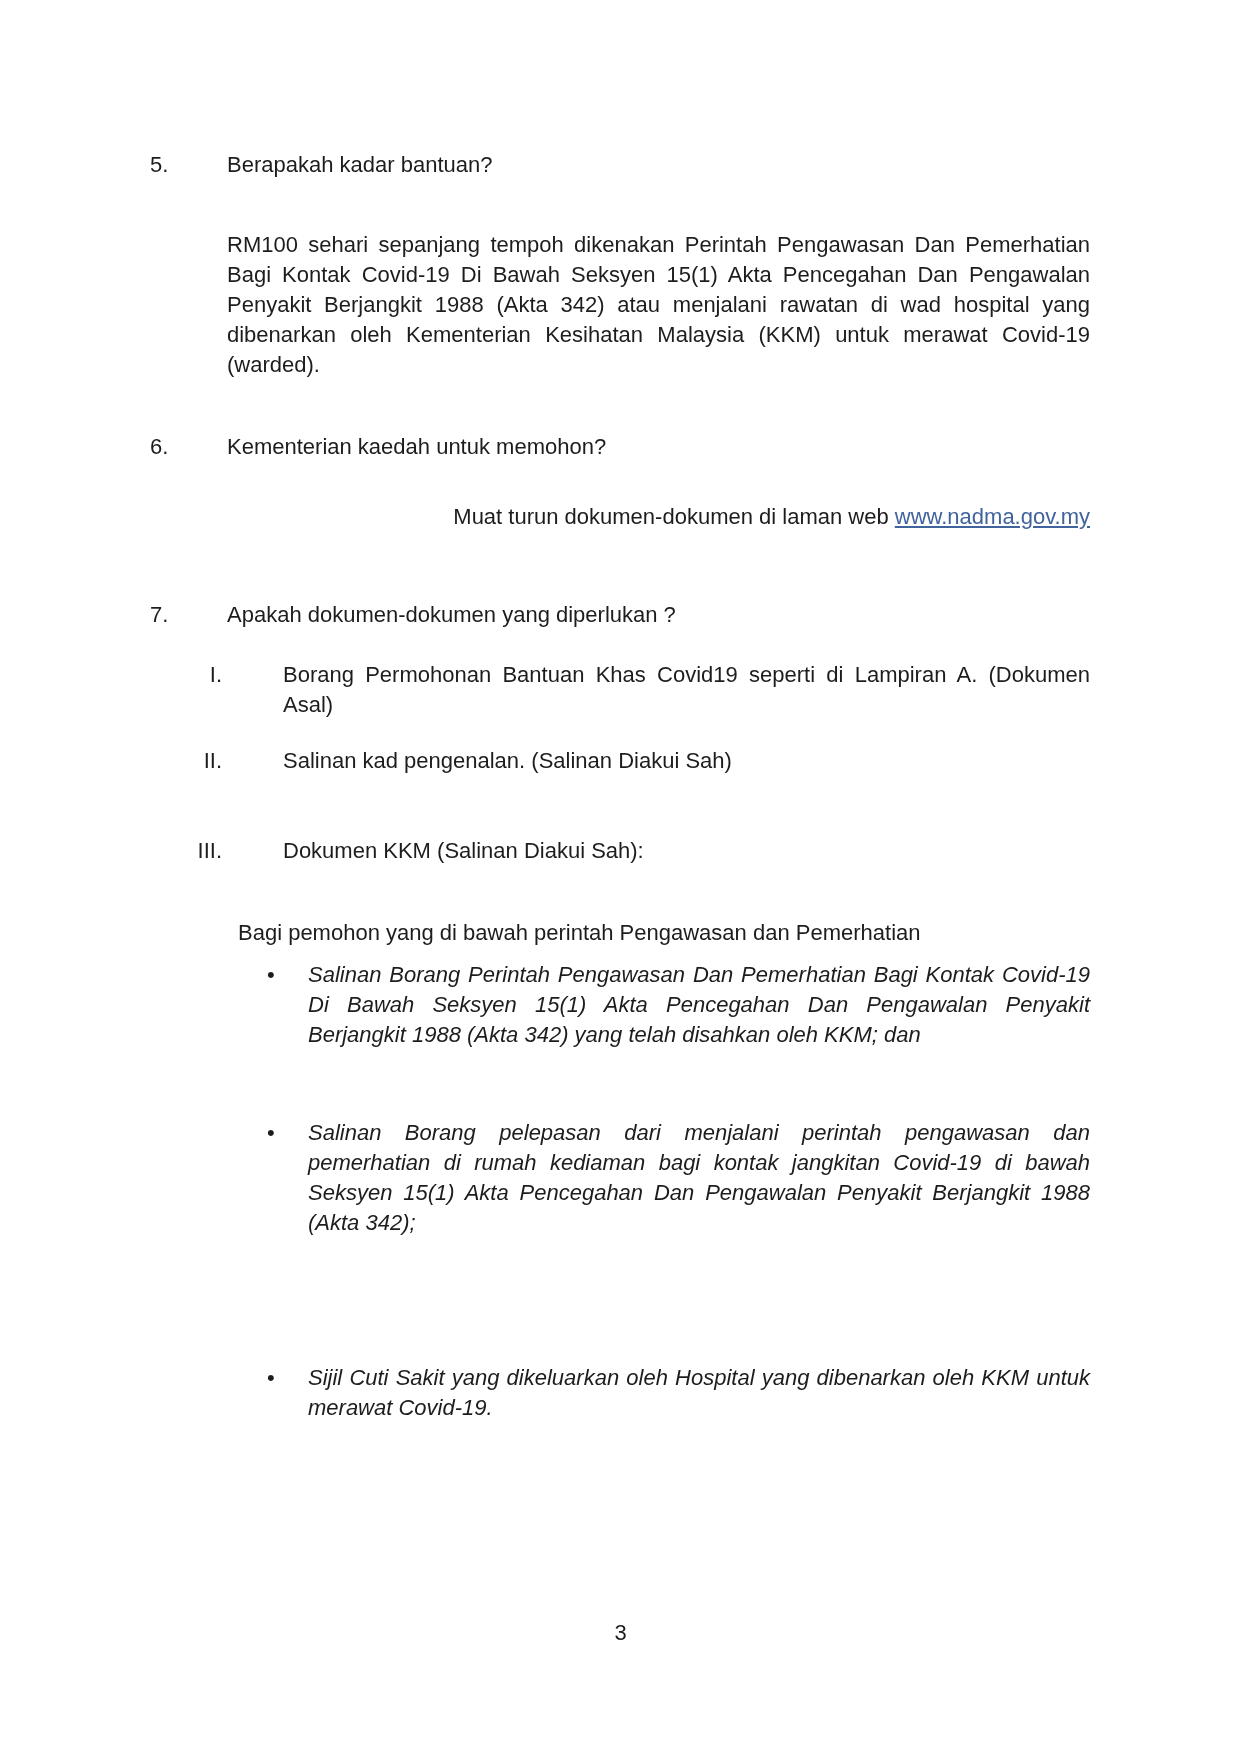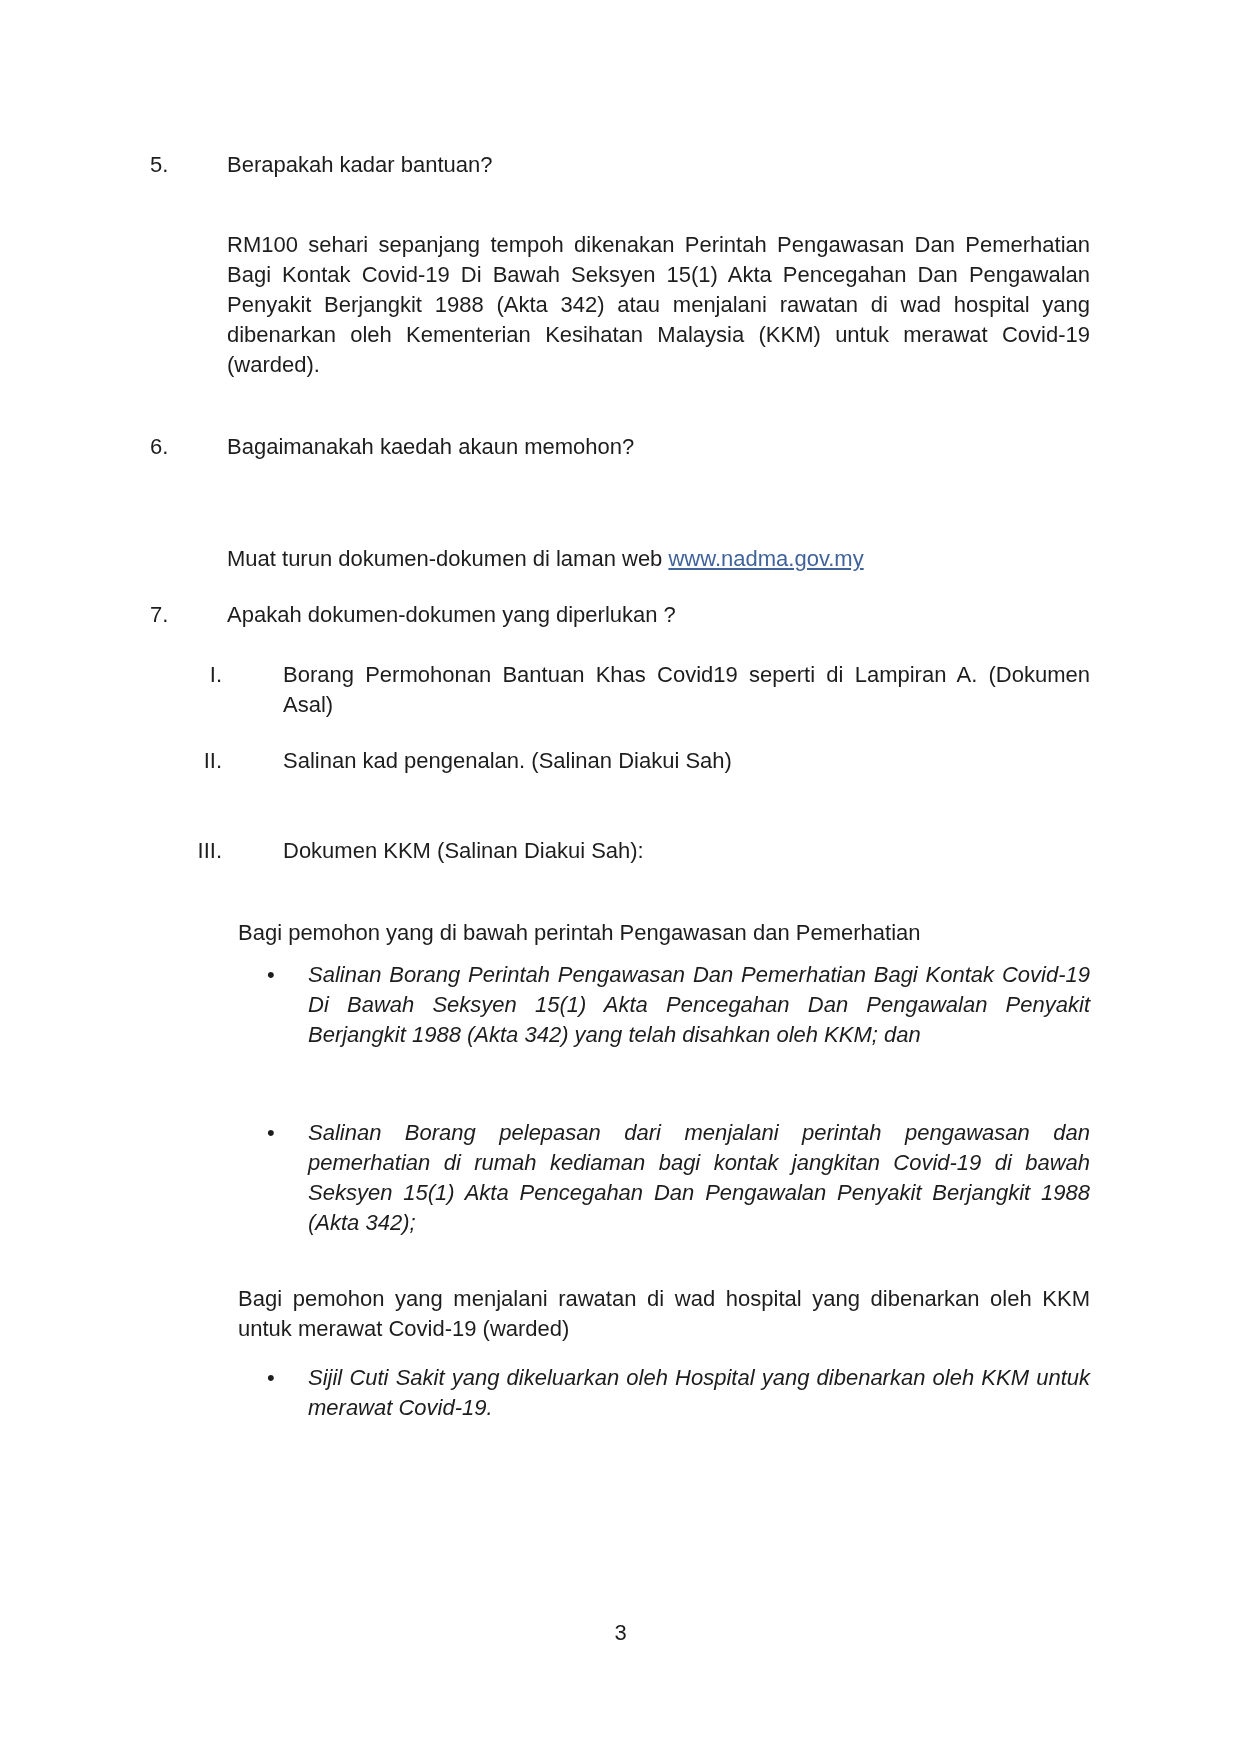--- a/index.html
+++ b/index.html
@@ -28,21 +28,21 @@
     display: flex;
   }
   .q-num { flex: none; width: 77px; }
   .q-text { flex: 1; }
   .para {
     position: absolute;
     left: 227px;
     width: 863px;
     text-align: justify;
   }
-  .para.left { text-align: left; margin-top: 42px; }
+  .para.left { text-align: right; }
   .doc-row {
     position: absolute;
     left: 150px;
     width: 940px;
     display: flex;
   }
   .doc-num {
     flex: none;
     width: 72px;
     text-align: right;
@@ -82,21 +82,21 @@
 <div class="page">
 
   <div class="q-row" style="top:150px">
     <span class="q-num">5.</span>
     <span class="q-text">Berapakah kadar bantuan?</span>
   </div>
   <div class="para" style="top:230px">RM100 sehari sepanjang tempoh dikenakan Perintah Pengawasan Dan Pemerhatian Bagi Kontak Covid-19 Di Bawah Seksyen 15(1) Akta Pencegahan Dan Pengawalan Penyakit Berjangkit 1988 (Akta 342) atau menjalani rawatan di wad hospital yang dibenarkan oleh Kementerian Kesihatan Malaysia (KKM) untuk merawat Covid-19 (warded).</div>
 
   <div class="q-row" style="top:432px">
     <span class="q-num">6.</span>
-    <span class="q-text">Bagaimanakah kaedah akaun memohon?</span>
+    <span class="q-text">Kementerian kaedah untuk memohon?</span>
   </div>
   <div class="para left" style="top:502px">
     <span>Muat turun dokumen-dokumen di laman web </span><a class="link">www.nadma.gov.my</a>
   </div>
 
   <div class="q-row" style="top:600px">
     <span class="q-num">7.</span>
     <span class="q-text">Apakah dokumen-dokumen yang diperlukan ?</span>
   </div>
 
@@ -120,21 +120,20 @@
   <div class="bullet-row" style="top:960px">
     <span class="bullet-glyph">•</span>
     <span class="bullet-text">Salinan Borang Perintah Pengawasan Dan Pemerhatian Bagi Kontak Covid-19 Di Bawah Seksyen 15(1) Akta Pencegahan Dan Pengawalan Penyakit Berjangkit 1988 (Akta 342) yang telah disahkan oleh KKM; dan</span>
   </div>
 
   <div class="bullet-row" style="top:1118px">
     <span class="bullet-glyph">•</span>
     <span class="bullet-text">Salinan Borang pelepasan dari menjalani perintah pengawasan dan pemerhatian di rumah kediaman bagi kontak jangkitan Covid-19 di bawah Seksyen 15(1) Akta Pencegahan Dan Pengawalan Penyakit Berjangkit 1988 (Akta 342);</span>
   </div>
 
-  <div class="subhead" style="top:1266px">Bagi pemohon yang menjalani rawatan di wad hospital yang dibenarkan oleh KKM untuk merawat Covid-19 (warded)</div>
 
   <div class="bullet-row" style="top:1363px">
     <span class="bullet-glyph">•</span>
     <span class="bullet-text">Sijil Cuti Sakit yang dikeluarkan oleh Hospital yang dibenarkan oleh KKM untuk merawat Covid-19.</span>
   </div>
 
 
   <div class="page-number" style="top:1618px">3</div>
 
 </div>

